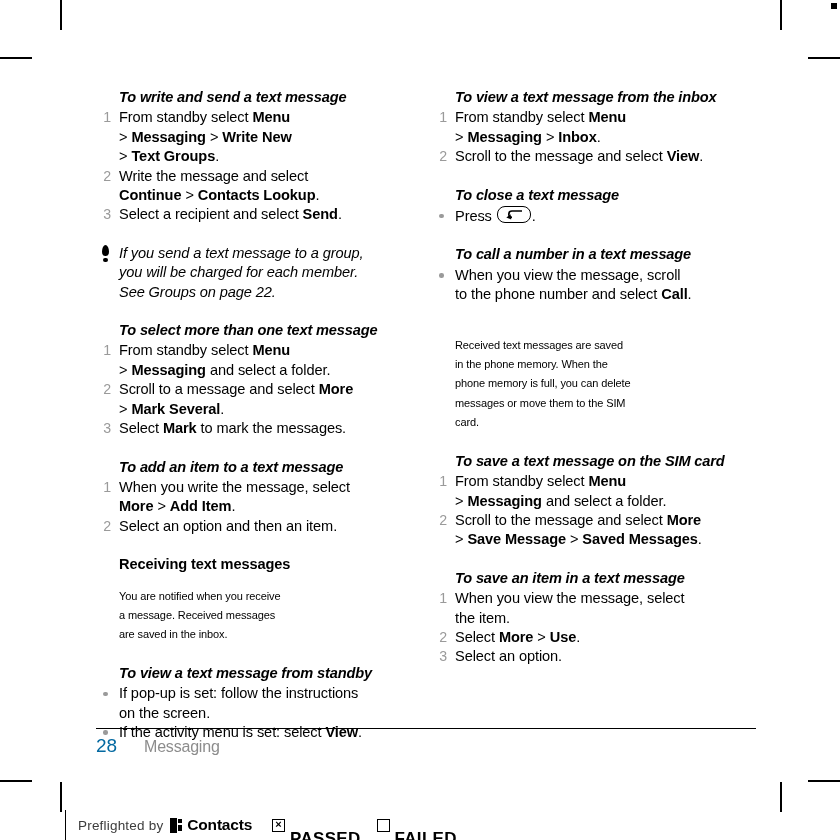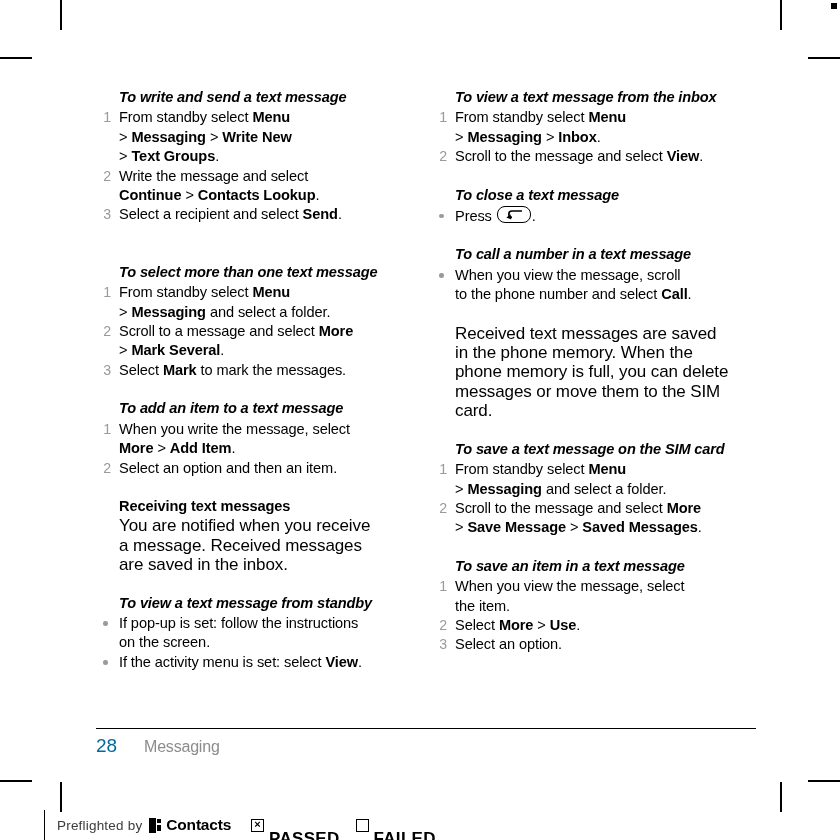--- a/index.html
+++ b/index.html
@@ -112,22 +112,22 @@
     position: absolute;
     left: 7px;
     top: 7.5px;
     width: 4.5px;
     height: 4.5px;
     border-radius: 50%;
     background: #9a9a9a;
   }
 
   p.body-text {
-    margin: 0 0 0 23px;
-    font-size: 17px;
+    margin: 12px 0 0 23px;
+    font-size: 11px;
     line-height: 19.4px;
     letter-spacing: -0.1px;
   }
 
   b { font-weight: bold; }
 
   
   .note {
     position: relative;
     padding-left: 23px;
@@ -201,21 +201,21 @@
   }
   .footer .section {
     font-size: 16px;
     color: #8c8c8c;
     letter-spacing: -0.2px;
   }
 
   
   .preflight {
     position: absolute;
-    left: 44px;
+    left: 65px;
     top: 810px;
     height: 30px;
     display: flex;
     align-items: center;
     border-left: 1.6px solid #000;
     padding-left: 12px;
   }
   .pf-by {
     font-size: 13.5px;
     color: #3c3c3c;
@@ -303,20 +303,27 @@
 
       <h3 class="heading-italic">To write and send a text message</h3>
       <ol class="steps">
           <li><span class="num">1</span>From standby select <b>Menu</b><br>&gt; <b>Messaging</b> &gt; <b>Write New</b><br>&gt; <b>Text Groups</b>.</li>
           <li><span class="num">2</span>Write the message and select<br><b>Continue</b> &gt; <b>Contacts Lookup</b>.</li>
           <li><span class="num">3</span>Select a recipient and select <b>Send</b>.</li>
         </ol>
 
       <div class="gap-lg"></div>
 
+      <div class="note">
+        <span class="note-icon">
+          <span class="blob"></span>
+            <span class="pt"></span>
+        </span>
+        <p>If you send a text message to a group,<br>you will be charged for each member.<br>See Groups on page 22.</p>
+      </div>
 
       <div class="gap-lg"></div>
 
       <h3 class="heading-italic">To select more than one text message</h3>
       <ol class="steps">
           <li><span class="num">1</span>From standby select <b>Menu</b><br>&gt; <b>Messaging</b> and select a folder.</li>
           <li><span class="num">2</span>Scroll to a message and select <b>More</b><br>&gt; <b>Mark Several</b>.</li>
           <li><span class="num">3</span>Select <b>Mark</b> to mark the messages.</li>
         </ol>
 

